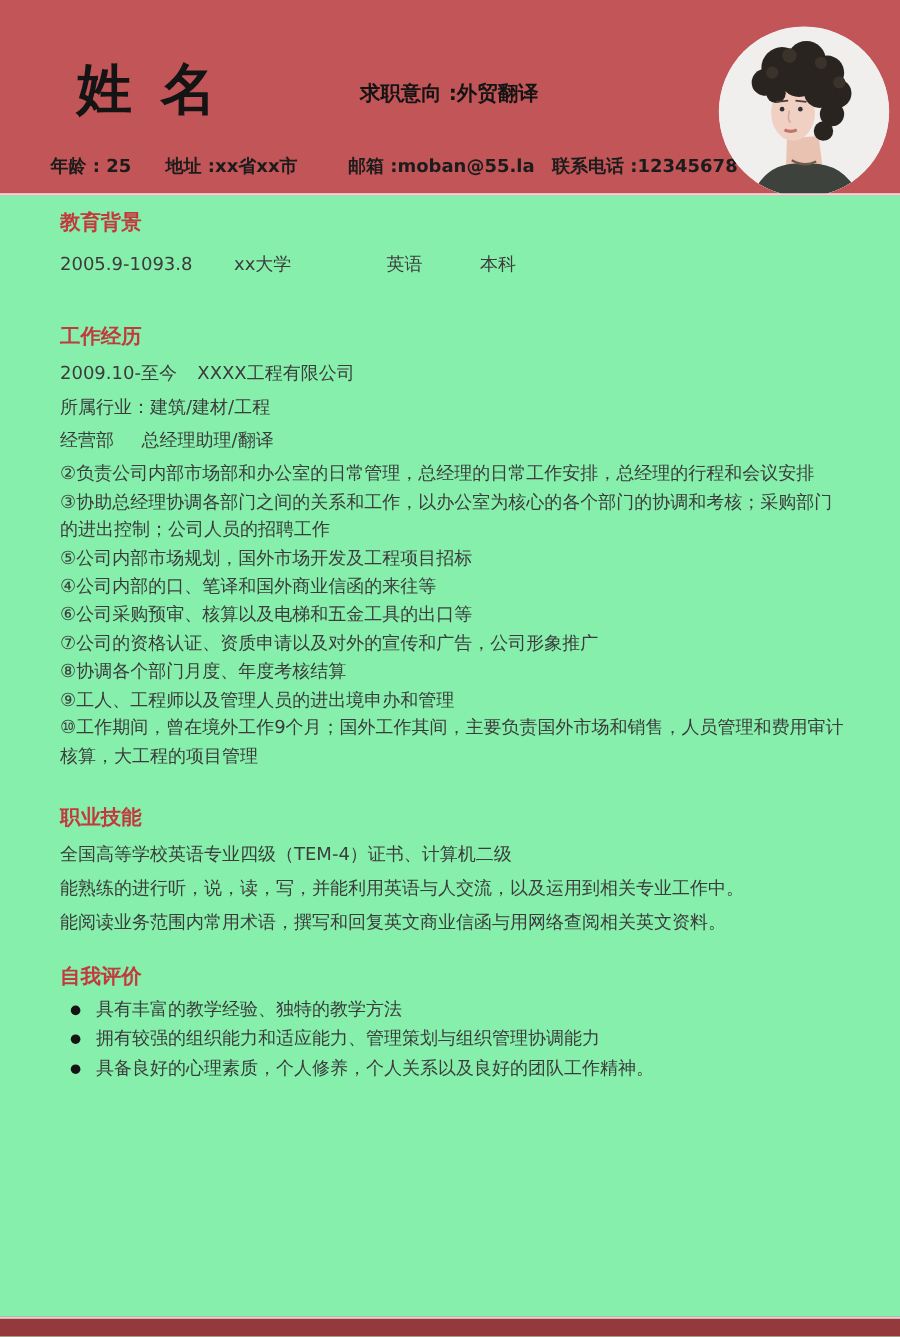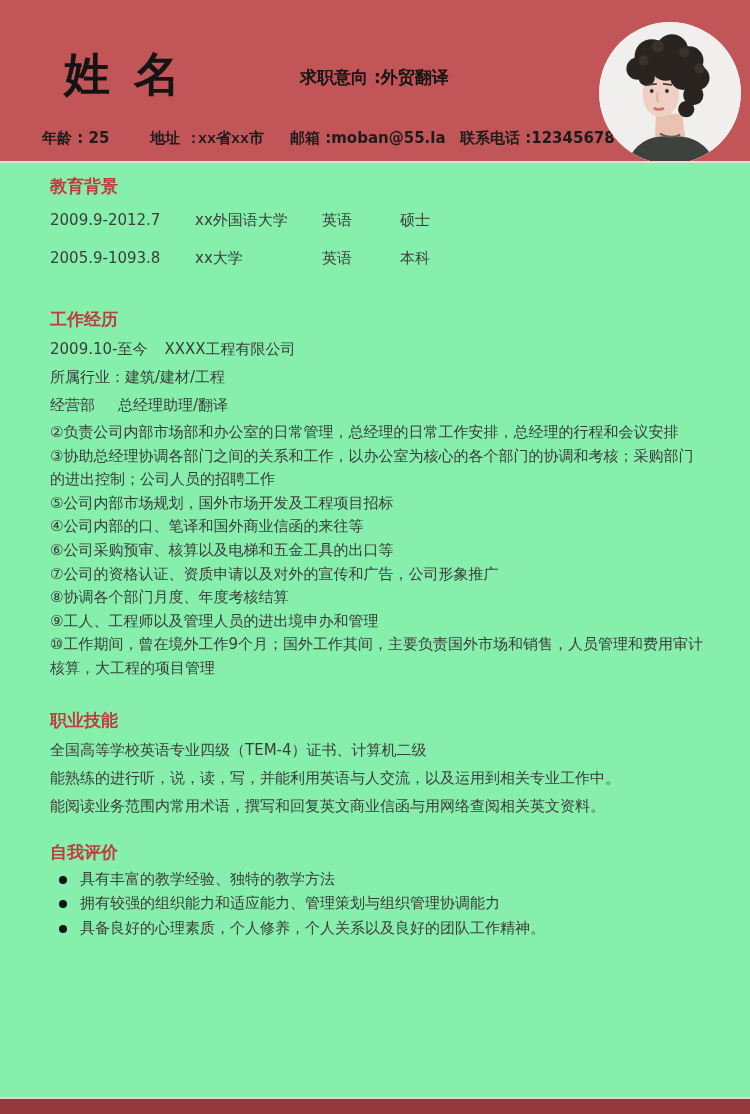--- a/index.html
+++ b/index.html
@@ -8,21 +8,21 @@
   .page { position:relative; width:750px; height:1114px; background:#86efac; overflow:hidden;padding-left:36px; }
 
   
   .header { position:absolute; top:0; left:0; width:750px; height:163px;
             background:#c25557; border-bottom:2px solid #e9dcdc; overflow:hidden; }
   .name { position:absolute; left:64px; top:44px; font-size:46px; font-weight:bold;
           color:#141414; letter-spacing:4px; white-space:pre; }
   .intention { position:absolute; left:300px; top:66px; font-size:17px; font-weight:bold; color:#141414; }
   .info-item { position:absolute; top:129px; font-size:15px; font-weight:600; color:#1c1c1c; white-space:nowrap; }
   .info-age   { left:42px; }
-  .info-addr  { left:150px;font-family:Liberation Mono, monospace; }
+  .info-addr  { left:138px; }
   .info-email { left:290px; }
   .info-phone { left:460px; }
   .avatar { position:absolute; left:599px; top:22px; width:142px; height:142px;
             border-radius:50%; overflow:hidden; background:#f1efee; }
   .avatar svg { display:block; width:100%; height:100%; }
 
   
   .content { position:absolute; top:165px; left:0; width:750px; padding:0 42px 0 50px; }
   .sec-title { color:#c13a3e; font-size:17px; font-weight:bold; line-height:21px; }
   .txt { font-size:15px; color:#3c3c3c; }
@@ -113,23 +113,20 @@
         </g>
       </svg>
     </div>
   </div>
 
   <div class="content">
 
     <section class="sec-education">
       <h2 class="sec-title">教育背景</h2>
       <div class="edu-row txt">
-        <span class="edu-c1">2009.9-2012.7</span><span class="edu-c2">xx外国语大学</span><span class="edu-c3">英语</span><span>硕士</span>
-      </div>
-      <div class="edu-row txt">
         <span class="edu-c1">2005.9-1093.8</span><span class="edu-c2">xx大学</span><span class="edu-c3">英语</span><span>本科</span>
       </div>
     </section>
 
 
     <section class="sec-work">
       <h2 class="sec-title">工作经历</h2>
       <div class="work-line work-line-first txt">
         <span>2009.10-至今</span><span class="work-company">XXXX工程有限公司</span>
       </div>

